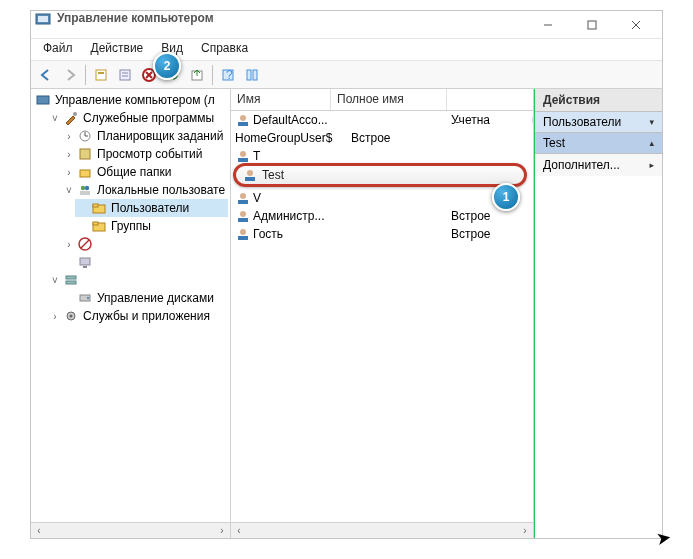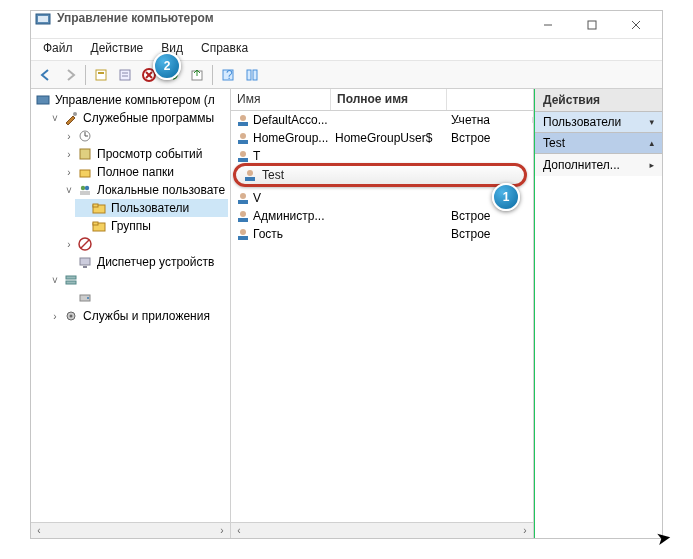--- a/index.html
+++ b/index.html
@@ -33,21 +33,21 @@
 .trow { display:flex; align-items:center; height:18px; gap:2px; padding-left:2px; }
 .trow.sel { background:#cde6f7; }
 .exp { width:12px; height:12px; display:inline-flex; align-items:center; justify-content:center; color:#666; font-size:10px; cursor:pointer; }
 .tico { width:16px; height:16px; display:inline-flex; align-items:center; justify-content:center; }
 .trow .lbl { padding:0 2px; }
 
 
 .list-header { display:flex; height:22px; border-bottom:1px solid #d0d0d0; background:#fff; }
 .col { border-right:1px solid #e0e0e0; padding:3px 6px; color:#333; overflow:hidden; text-overflow:ellipsis; white-space:nowrap; }
 .col.c1 { width:100px; }
-.col.c2 { width:116px;font-weight:bold; }
+.col.c2 { width:116px; }
 .col.c3 { flex:1;margin-top:28px; }
 .list-body { flex:1; overflow:auto; position:relative; }
 .lrow { display:flex; height:18px; align-items:center; }
 .lrow .cell { overflow:hidden; text-overflow:ellipsis; white-space:nowrap; padding-left:4px; }
 .lrow .c1 { width:100px; display:flex; align-items:center; gap:2px; }
 .lrow .c2 { width:116px; }
 .lrow .c3 { flex:1; }
 .user-ico { width:16px; height:16px; display:inline-flex; align-items:center; justify-content:center; }
 
 
@@ -202,20 +202,21 @@
                   <li>
                       <div class="trow">
                         <span class="exp">›</span>
                         <span class="tico">
                           <svg width="14" height="14">
                             <circle cx="7" cy="7" r="5" fill="#fff" stroke="#888"></circle>
                             <line x1="7" y1="7" x2="7" y2="3" stroke="#555"></line>
                             <line x1="7" y1="7" x2="10" y2="7" stroke="#555"></line>
                           </svg>
                         </span>
+                        <span class="lbl">Планировщик заданий</span>
                       </div>
                     </li>
                   <li>
                       <div class="trow">
                         <span class="exp">›</span>
                         <span class="tico">
                           <svg width="14" height="14">
                             <rect x="2" y="2" width="10" height="10" fill="#e0d080" stroke="#a08030"></rect>
                           </svg>
                         </span>
@@ -223,21 +224,21 @@
                       </div>
                     </li>
                   <li>
                       <div class="trow">
                         <span class="exp">›</span>
                         <span class="tico">
                           <svg width="14" height="14">
                             <rect x="2" y="5" width="10" height="7" fill="#f4d060" stroke="#b08020"></rect>
                           </svg>
                         </span>
-                        <span class="lbl">Полное папки</span>
+                        <span class="lbl">Общие папки</span>
                       </div>
                     </li>
                   <li>
                     <div class="trow">
                         <span class="exp">˅</span>
                         <span class="tico">
                           <svg width="14" height="14">
                             <circle cx="5" cy="5" r="2.2" fill="#60a050"></circle>
                             <circle cx="9" cy="5" r="2.2" fill="#3a7bb5"></circle>
                             <rect x="2" y="8" width="10" height="4" fill="#ccc"></rect>
@@ -285,21 +286,20 @@
                     </li>
                   <li>
                       <div class="trow">
                         <span class="spacer"></span>
                         <span class="tico">
                           <svg width="14" height="14">
                             <rect x="2" y="3" width="10" height="7" fill="#ccd" stroke="#889"></rect>
                             <rect x="5" y="11" width="4" height="2" fill="#889"></rect>
                           </svg>
                         </span>
-                        <span class="lbl">Диспетчер устройств</span>
                       </div>
                     </li>
                 </ul>
               </li>
               <li>
                 <div class="trow">
                     <span class="exp">˅</span>
                     <span class="tico">
                       <svg width="14" height="14">
                         <rect x="2" y="3" width="10" height="3" fill="#9bb" stroke="#588"></rect>
@@ -310,20 +310,21 @@
                 <ul>
                   <li>
                       <div class="trow">
                         <span class="spacer"></span>
                         <span class="tico">
                           <svg width="14" height="14">
                             <rect x="2" y="4" width="10" height="6" fill="#ccc" stroke="#888"></rect>
                             <circle cx="10" cy="7" r="1" fill="#3a7bb5"></circle>
                           </svg>
                         </span>
+                        <span class="lbl">Управление дисками</span>
                       </div>
                     </li>
                 </ul>
               </li>
               <li>
                   <div class="trow">
                     <span class="exp">›</span>
                     <span class="tico">
                       <svg width="14" height="14">
                         <circle cx="7" cy="7" r="4" fill="#ccc" stroke="#666"></circle>
@@ -358,29 +359,20 @@
                   <circle cx="7" cy="5" r="3" fill="#d8b090"></circle>
                   <rect x="2" y="9" width="10" height="4" fill="#3a7bb5"></rect>
                 </svg>
               </span>
               <span>DefaultAcco...</span>
             </div>
             <div class="cell c2"></div>
             <div class="cell c3">Учетна</div>
           </div>
         <div class="lrow">
-            <div class="cell c1">
-              <span class="user-ico">
-                <svg width="14" height="14">
-                  <circle cx="7" cy="5" r="3" fill="#d8b090"></circle>
-                  <rect x="2" y="9" width="10" height="4" fill="#3a7bb5"></rect>
-                </svg>
-              </span>
-              <span>HomeGroup...</span>
-            </div>
             <div class="cell c2">HomeGroupUser$</div>
             <div class="cell c3">Встрое</div>
           </div>
         <div class="lrow">
             <div class="cell c1">
               <span class="user-ico">
                 <svg width="14" height="14">
                   <circle cx="7" cy="5" r="3" fill="#d8b090"></circle>
                   <rect x="2" y="9" width="10" height="4" fill="#3a7bb5"></rect>
                 </svg>

